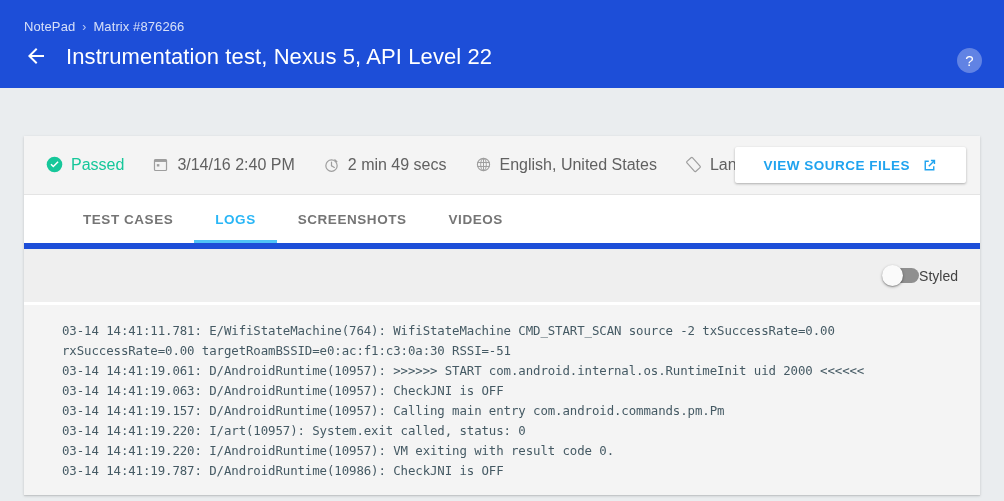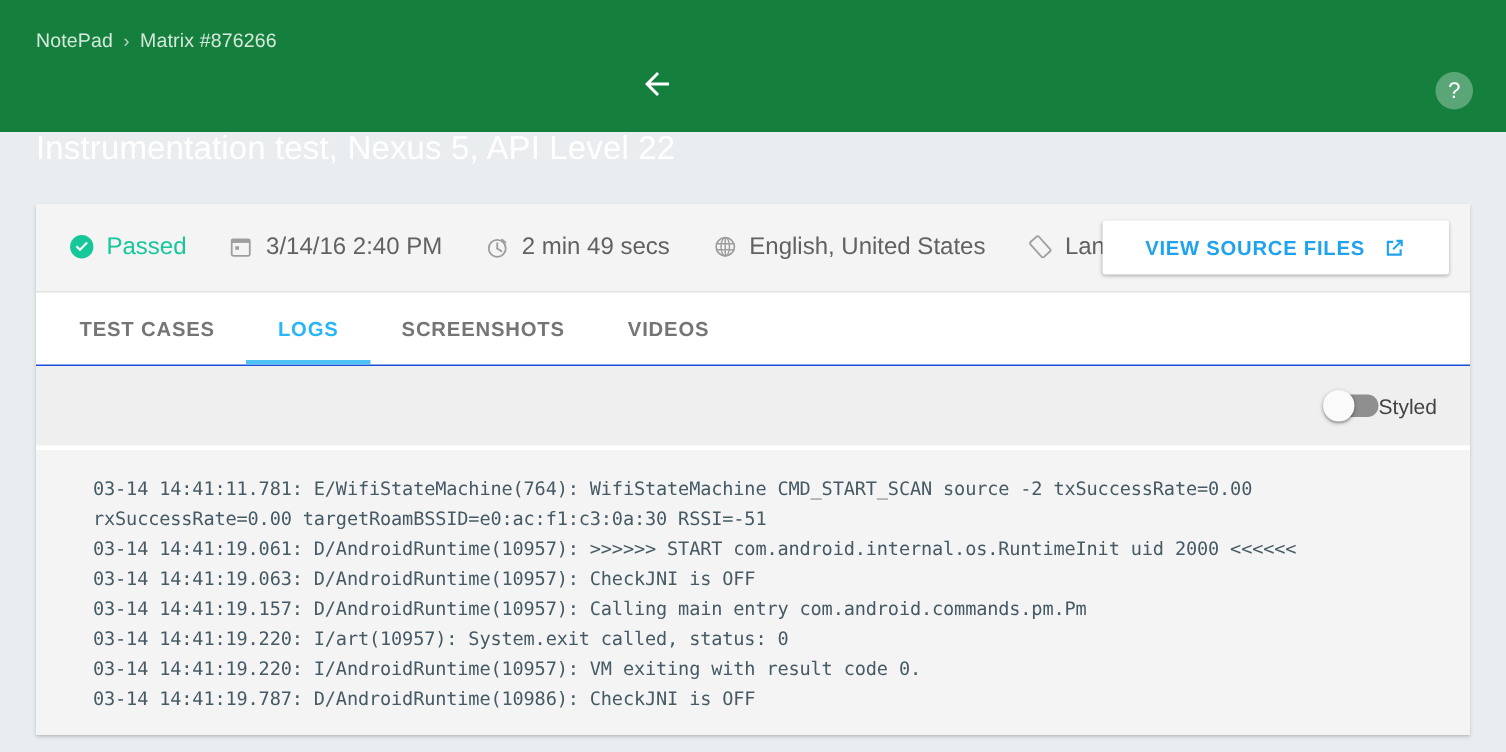--- a/index.html
+++ b/index.html
@@ -10,21 +10,21 @@
     width: 1004px;
     height: 501px;
     overflow: hidden;
     background: #eaedef;
     font-family: "Liberation Sans", sans-serif;
     -webkit-font-smoothing: antialiased;
   }
 
   
   .appbar {
-    background: #15803d;
+    background: #1d4ed8;
     height: 88px;
     position: relative;
     box-sizing: border-box;
     padding: 0;
   }
   .breadcrumb {
     position: absolute;
     left: 24px;
     top: 19px;
     font-size: 13px;
@@ -37,23 +37,22 @@
   }
   .breadcrumb .crumb-sep {
     font-size: 12px;
     color: rgba(255,255,255,0.70);
   }
   .titlerow {
     position: absolute;
     left: 24px;
     top: 44px;
     display: flex;
-    align-items: flex-end;
+    align-items: flex-start;
     gap: 18px;
-    flex-direction: column;
   }
   .back-arrow {
     width: 24px;
     height: 24px;
     display: block;
     cursor: pointer;
   }
   .page-title {
     font-size: 22px;
     color: #ffffff;
@@ -140,22 +139,22 @@
     letter-spacing: 0.5px;
     white-space: nowrap;
   }
 
   
   .tabs {
     height: 48px;
     background: #ffffff;
     display: flex;
     align-items: stretch;
-    padding-left: 8px;
-    border-bottom: 1px solid #1d4ed8;
+    padding-left: 38px;
+    border-bottom: 6px solid #1d4ed8;
   }
   .tab {
     display: flex;
     align-items: center;
     padding: 0 21px;
     font-size: 13.5px;
     font-weight: 700;
     letter-spacing: 0.55px;
     color: #757575;
     cursor: pointer;

